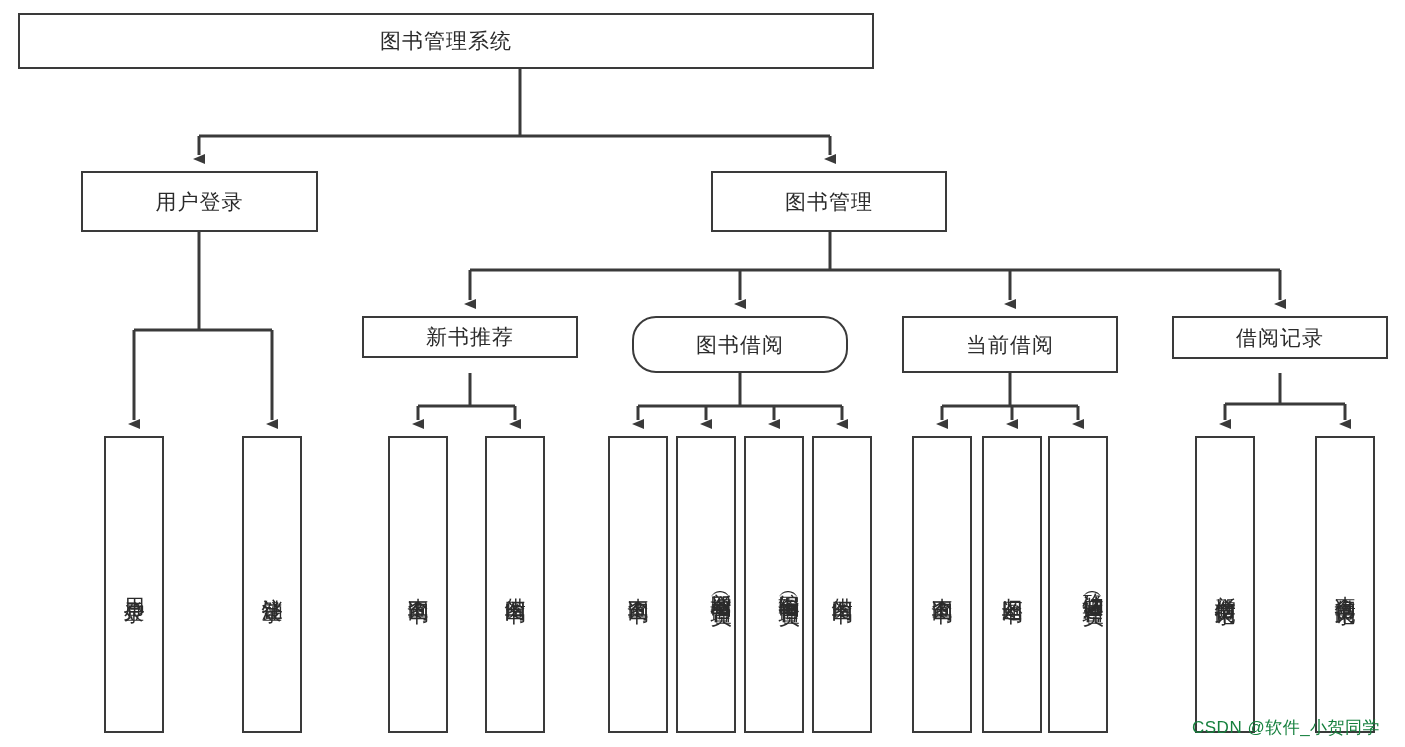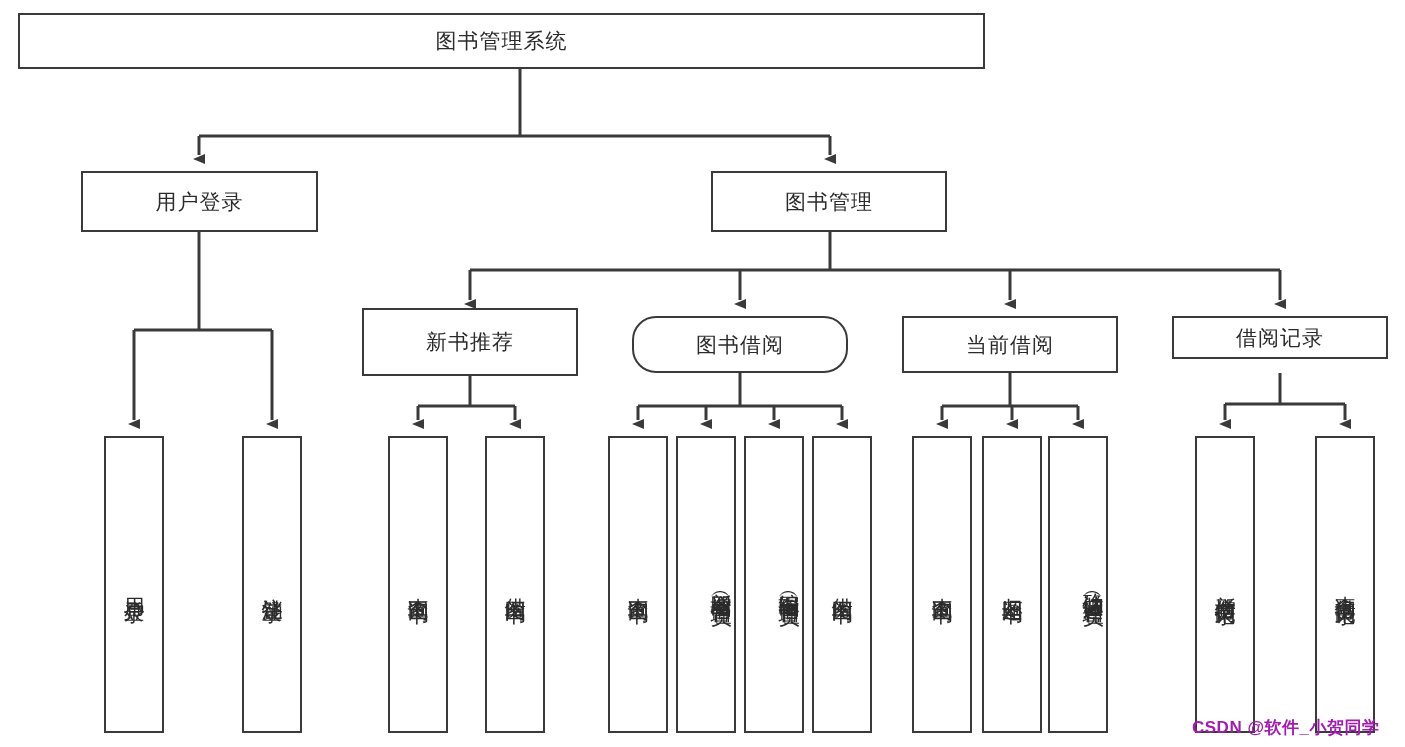--- a/index.html
+++ b/index.html
@@ -55,24 +55,23 @@
   }
   .node.vert .vtext {
     writing-mode: vertical-rl;
     text-orientation: upright;
     display: block;
     text-align: center;
   }
   .watermark {
     position: absolute;
     font-size: 17px;
-    color: #a21caf;
+    color: #15803d;
     white-space: nowrap;
     letter-spacing: 0.5px;
-    font-weight: bold;
   }
 </style>
 </head>
 <body>
 
 <div id="canvas">
 
   <svg id="wires" viewBox="0 0 1405 747" xmlns="http://www.w3.org/2000/svg">
     <defs>
       <marker id="arrow" markerWidth="10" markerHeight="12" refX="1" refY="6" orient="auto" markerUnits="userSpaceOnUse">
@@ -116,32 +115,32 @@
       <path d="M 1012 406 L 1012 420" marker-end="url(#arrow)"></path>
       <path d="M 1078 406 L 1078 420" marker-end="url(#arrow)"></path>
 
       <path d="M 1280 373 L 1280 404"></path>
       <path d="M 1225 404 L 1345 404"></path>
       <path d="M 1225 404 L 1225 420" marker-end="url(#arrow)"></path>
       <path d="M 1345 404 L 1345 420" marker-end="url(#arrow)"></path>
     </g>
   </svg>
 
-  <div class="node horiz" style="left:18px; top:13px; width:967px; height:56px;">
+  <div class="node horiz" style="left:18px; top:13px; width:856px; height:56px;">
     <span>图书管理系统</span>
   </div>
 
   <div class="node horiz" style="left:81px; top:171px; width:237px; height:61px;">
     <span>用户登录</span>
   </div>
   <div class="node horiz" style="left:711px; top:171px; width:236px; height:61px;text-align:right;">
     <span>图书管理</span>
   </div>
 
-  <div class="node horiz" style="left:362px; top:308px; width:216px; height:68px;">
+  <div class="node horiz" style="left:362px; top:316px; width:216px; height:42px;">
     <span>新书推荐</span>
   </div>
   <div class="node horiz" style="left:632px; top:316px; width:216px; height:57px;border-radius:24px;">
     <span>图书借阅</span>
   </div>
   <div class="node horiz" style="left:902px; top:316px; width:216px; height:57px;">
     <span>当前借阅</span>
   </div>
   <div class="node horiz" style="left:1172px; top:316px; width:216px; height:43px;">
     <span>借阅记录</span>

